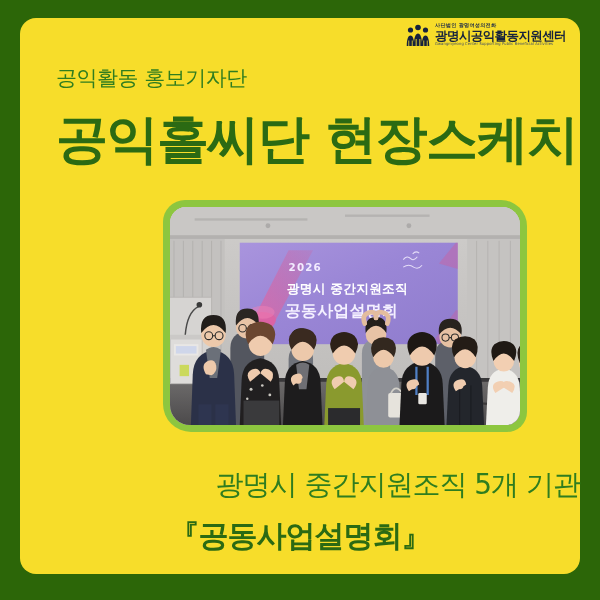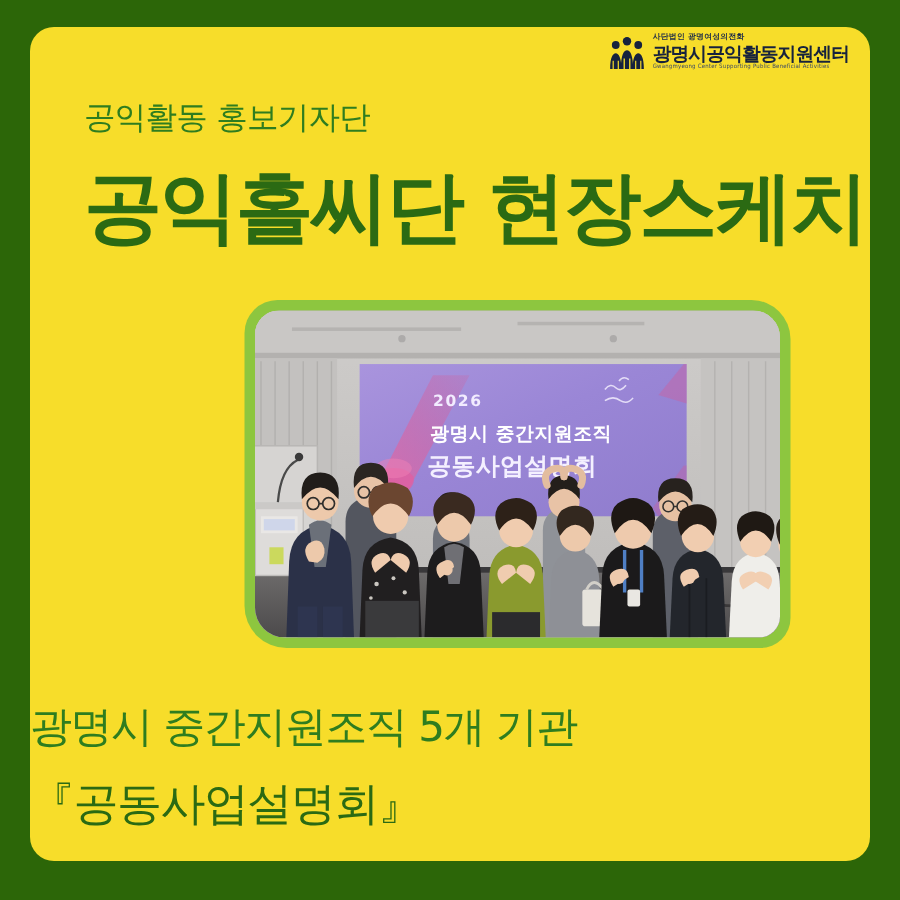--- a/index.html
+++ b/index.html
@@ -119,33 +119,34 @@
     background: #b9b6b4;
   }
   #photo-svg { width: 100%; height: 100%; display: block; }
 
   
   #caption-line1 {
     position: absolute;
     left: 0;
     right: 0;
     top: 448px;
-    text-align: left;
+    text-align: right;
     font-size: 28px;
     color: #2f7d1f;
     letter-spacing: -1px;
     white-space: nowrap;
   }
   #caption-line2 {
     position: absolute;
     left: 0;
     right: 0;
     top: 498px;
+    text-align: center;
     font-size: 30px;
-    font-weight: normal;
+    font-weight: bold;
     color: #2b6a13;
     letter-spacing: -1px;
     white-space: nowrap;
   }
 </style>
 </head>
 <body>
 
 <div id="card-root">
 

